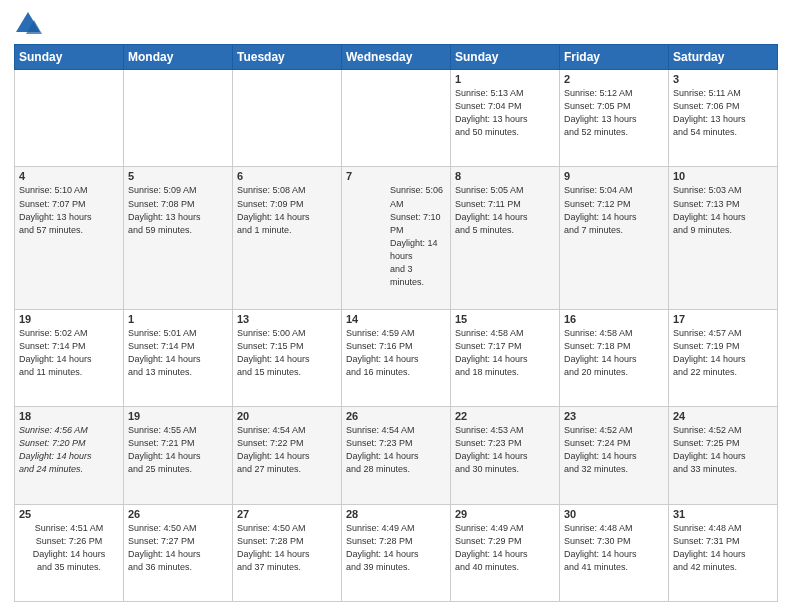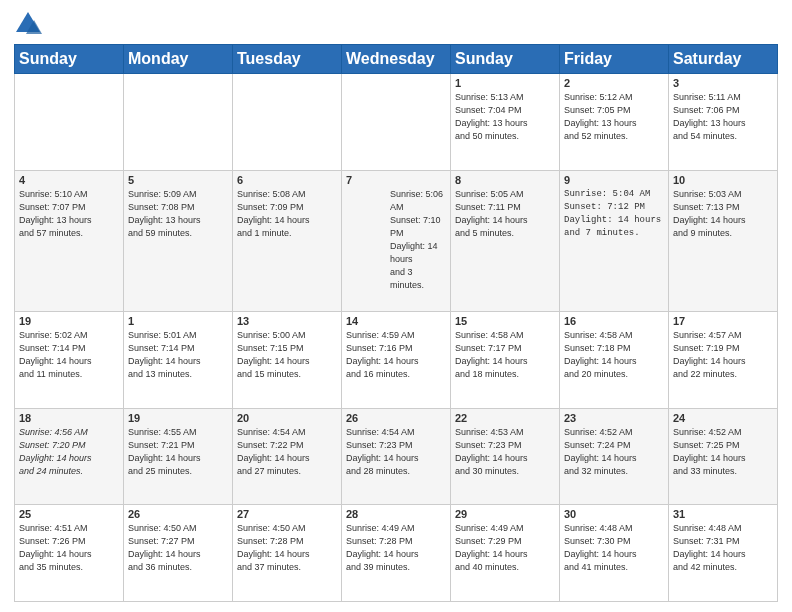--- a/index.html
+++ b/index.html
@@ -62,21 +62,21 @@
     .calendar {
       flex: 1;
       border: 1px solid #ccc;
       border-collapse: collapse;
       width: 100%;
       table-layout: fixed;
     }
     .calendar th {
       background: #2a6db5;
       color: #fff;
-      font-size: 16px;
+      font-size: 12px;
       font-weight: bold;
       padding: 5px 4px;
       text-align: left;
       border: 1px solid #1a5da0;
     }
     .calendar td {
       border: 1px solid #ccc;
       vertical-align: top;
       padding: 3px 4px;
       font-size: 9.5px;
@@ -202,21 +202,21 @@
           </td>
           <td>
             <span class="day-num">8</span>
             <div class="day-info" style="white-space: pre-line;">Sunrise: 5:05 AM
 Sunset: 7:11 PM
 Daylight: 14 hours
 and 5 minutes.</div>
           </td>
           <td>
             <span class="day-num">9</span>
-            <div class="day-info" style="white-space: pre-line; font-family: Liberation Mono, monospace;">Sunrise: 5:04 AM
+            <div class="day-info" style="white-space: pre-line;">Sunrise: 5:04 AM
 Sunset: 7:12 PM
 Daylight: 14 hours
 and 7 minutes.</div>
           </td>
           <td>
             <span class="day-num">10</span>
             <div class="day-info" style="white-space: pre-line;">Sunrise: 5:03 AM
 Sunset: 7:13 PM
 Daylight: 14 hours
 and 9 minutes.</div>
@@ -320,21 +320,21 @@
             <span class="day-num">24</span>
             <div class="day-info" style="white-space: pre-line;">Sunrise: 4:52 AM
 Sunset: 7:25 PM
 Daylight: 14 hours
 and 33 minutes.</div>
           </td>
         </tr>
         <tr class="row-odd">
           <td>
             <span class="day-num">25</span>
-            <div class="day-info" style="white-space: pre-line;">Sunrise: 4:51 AM
+            <div class="day-info" style="white-space: pre-line; text-align: center;">Sunrise: 4:51 AM
 Sunset: 7:26 PM
 Daylight: 14 hours
 and 35 minutes.</div>
           </td>
           <td>
             <span class="day-num">26</span>
             <div class="day-info" style="white-space: pre-line;">Sunrise: 4:50 AM
 Sunset: 7:27 PM
 Daylight: 14 hours
 and 36 minutes.</div>

